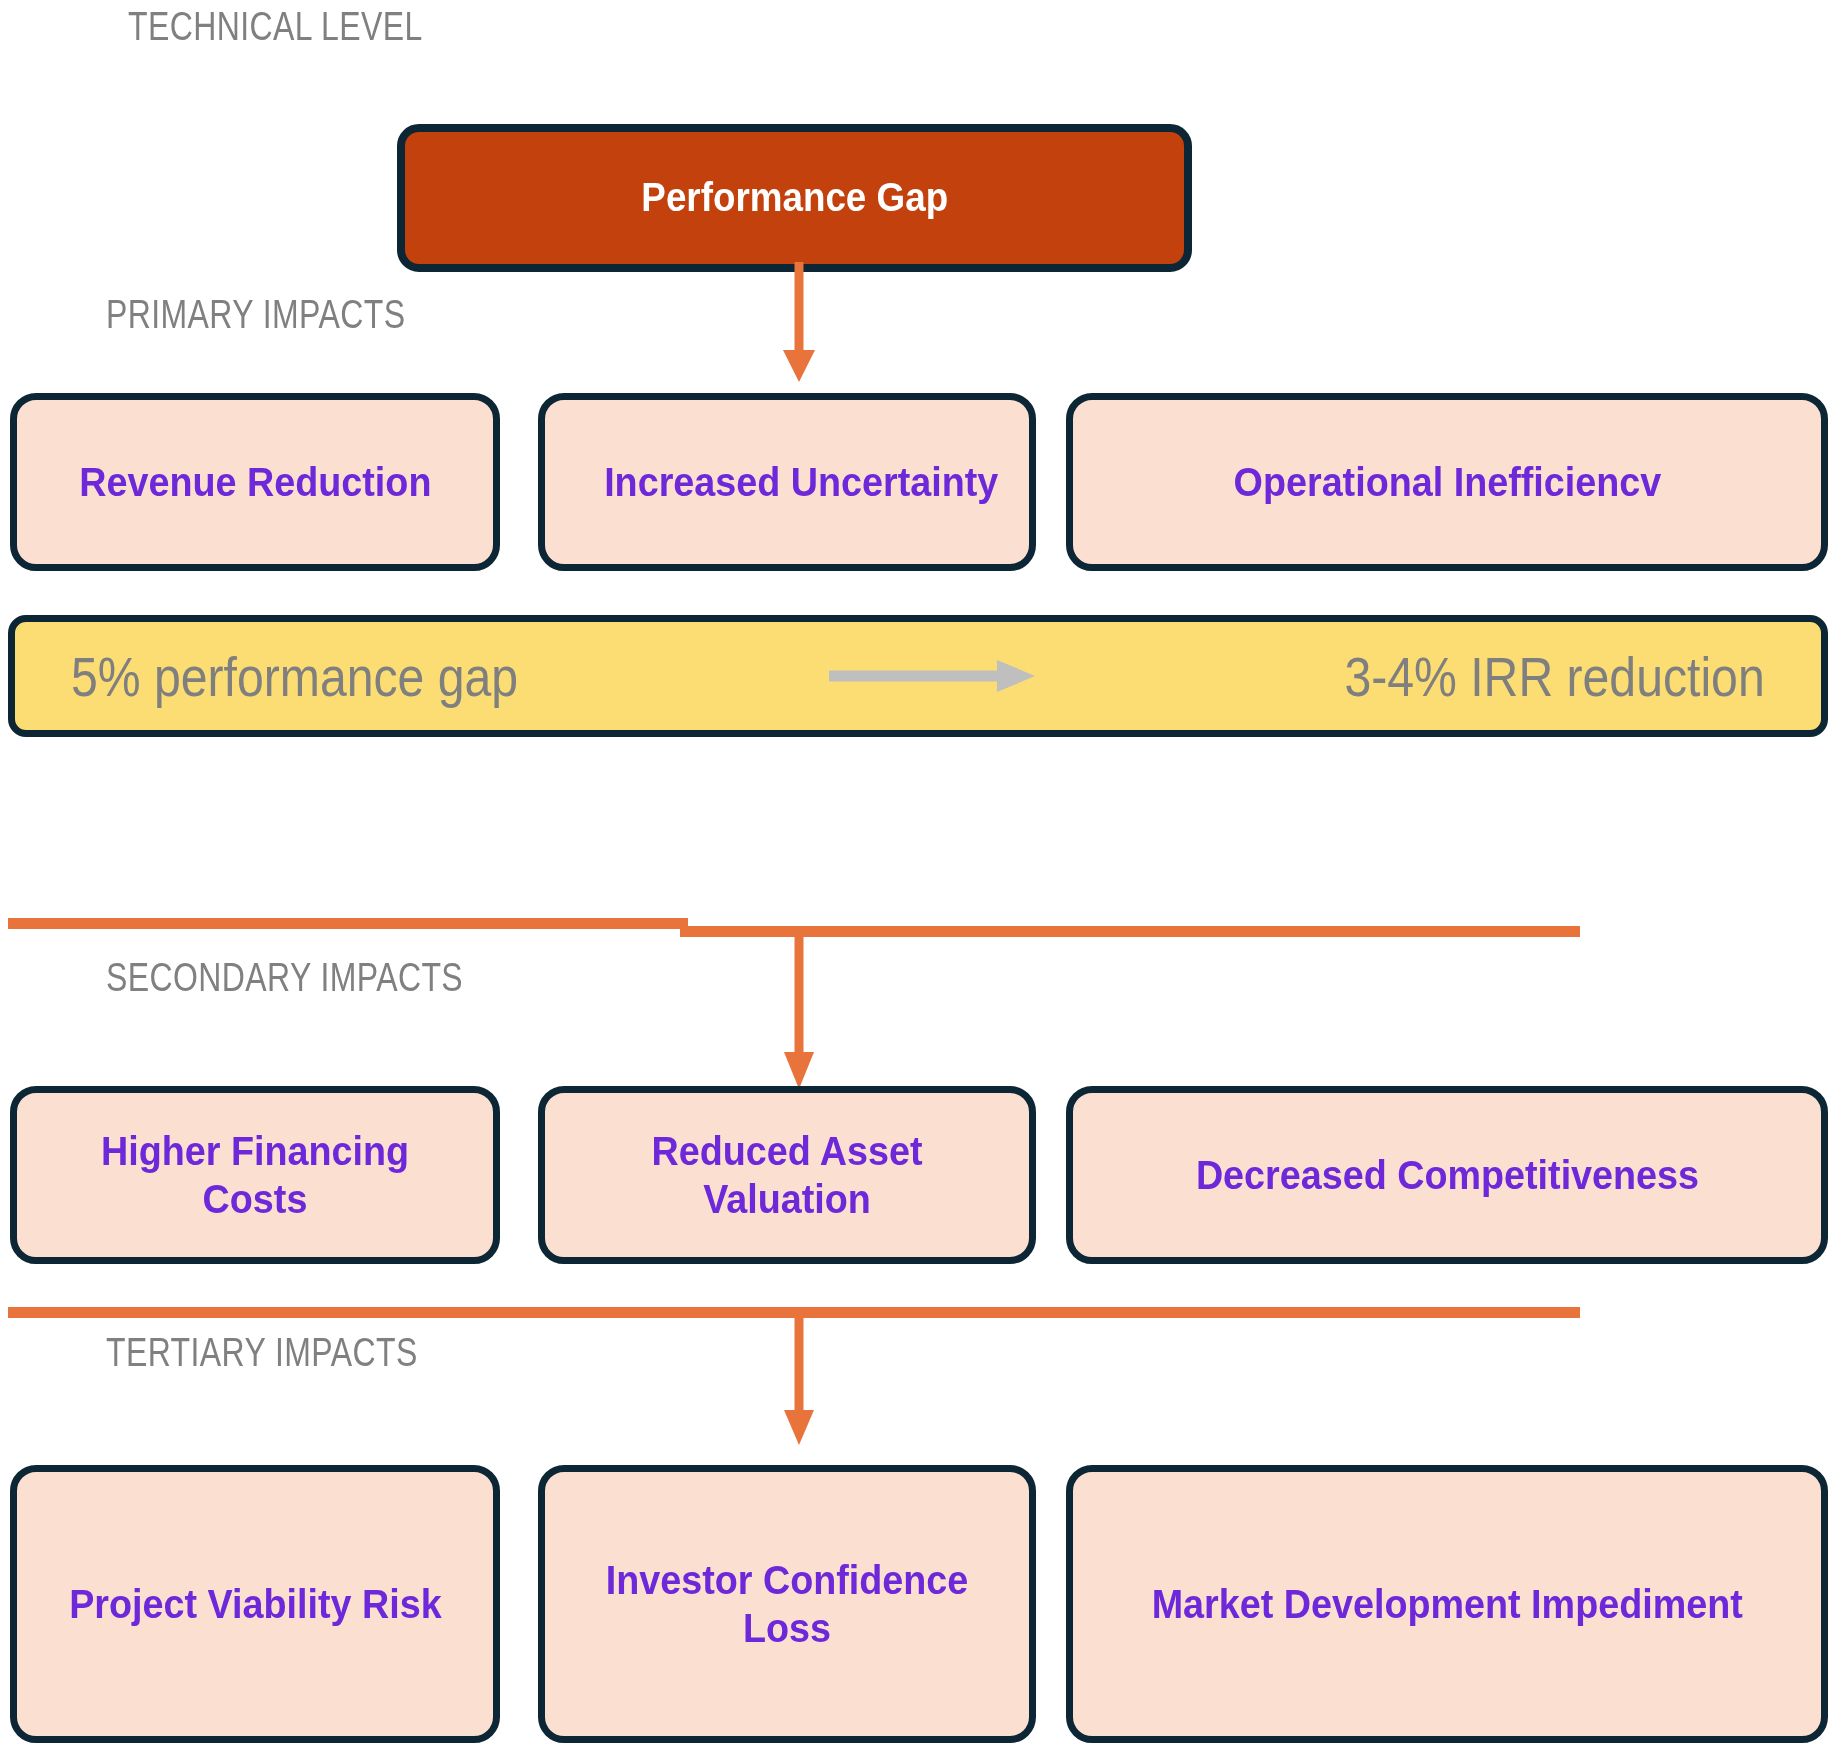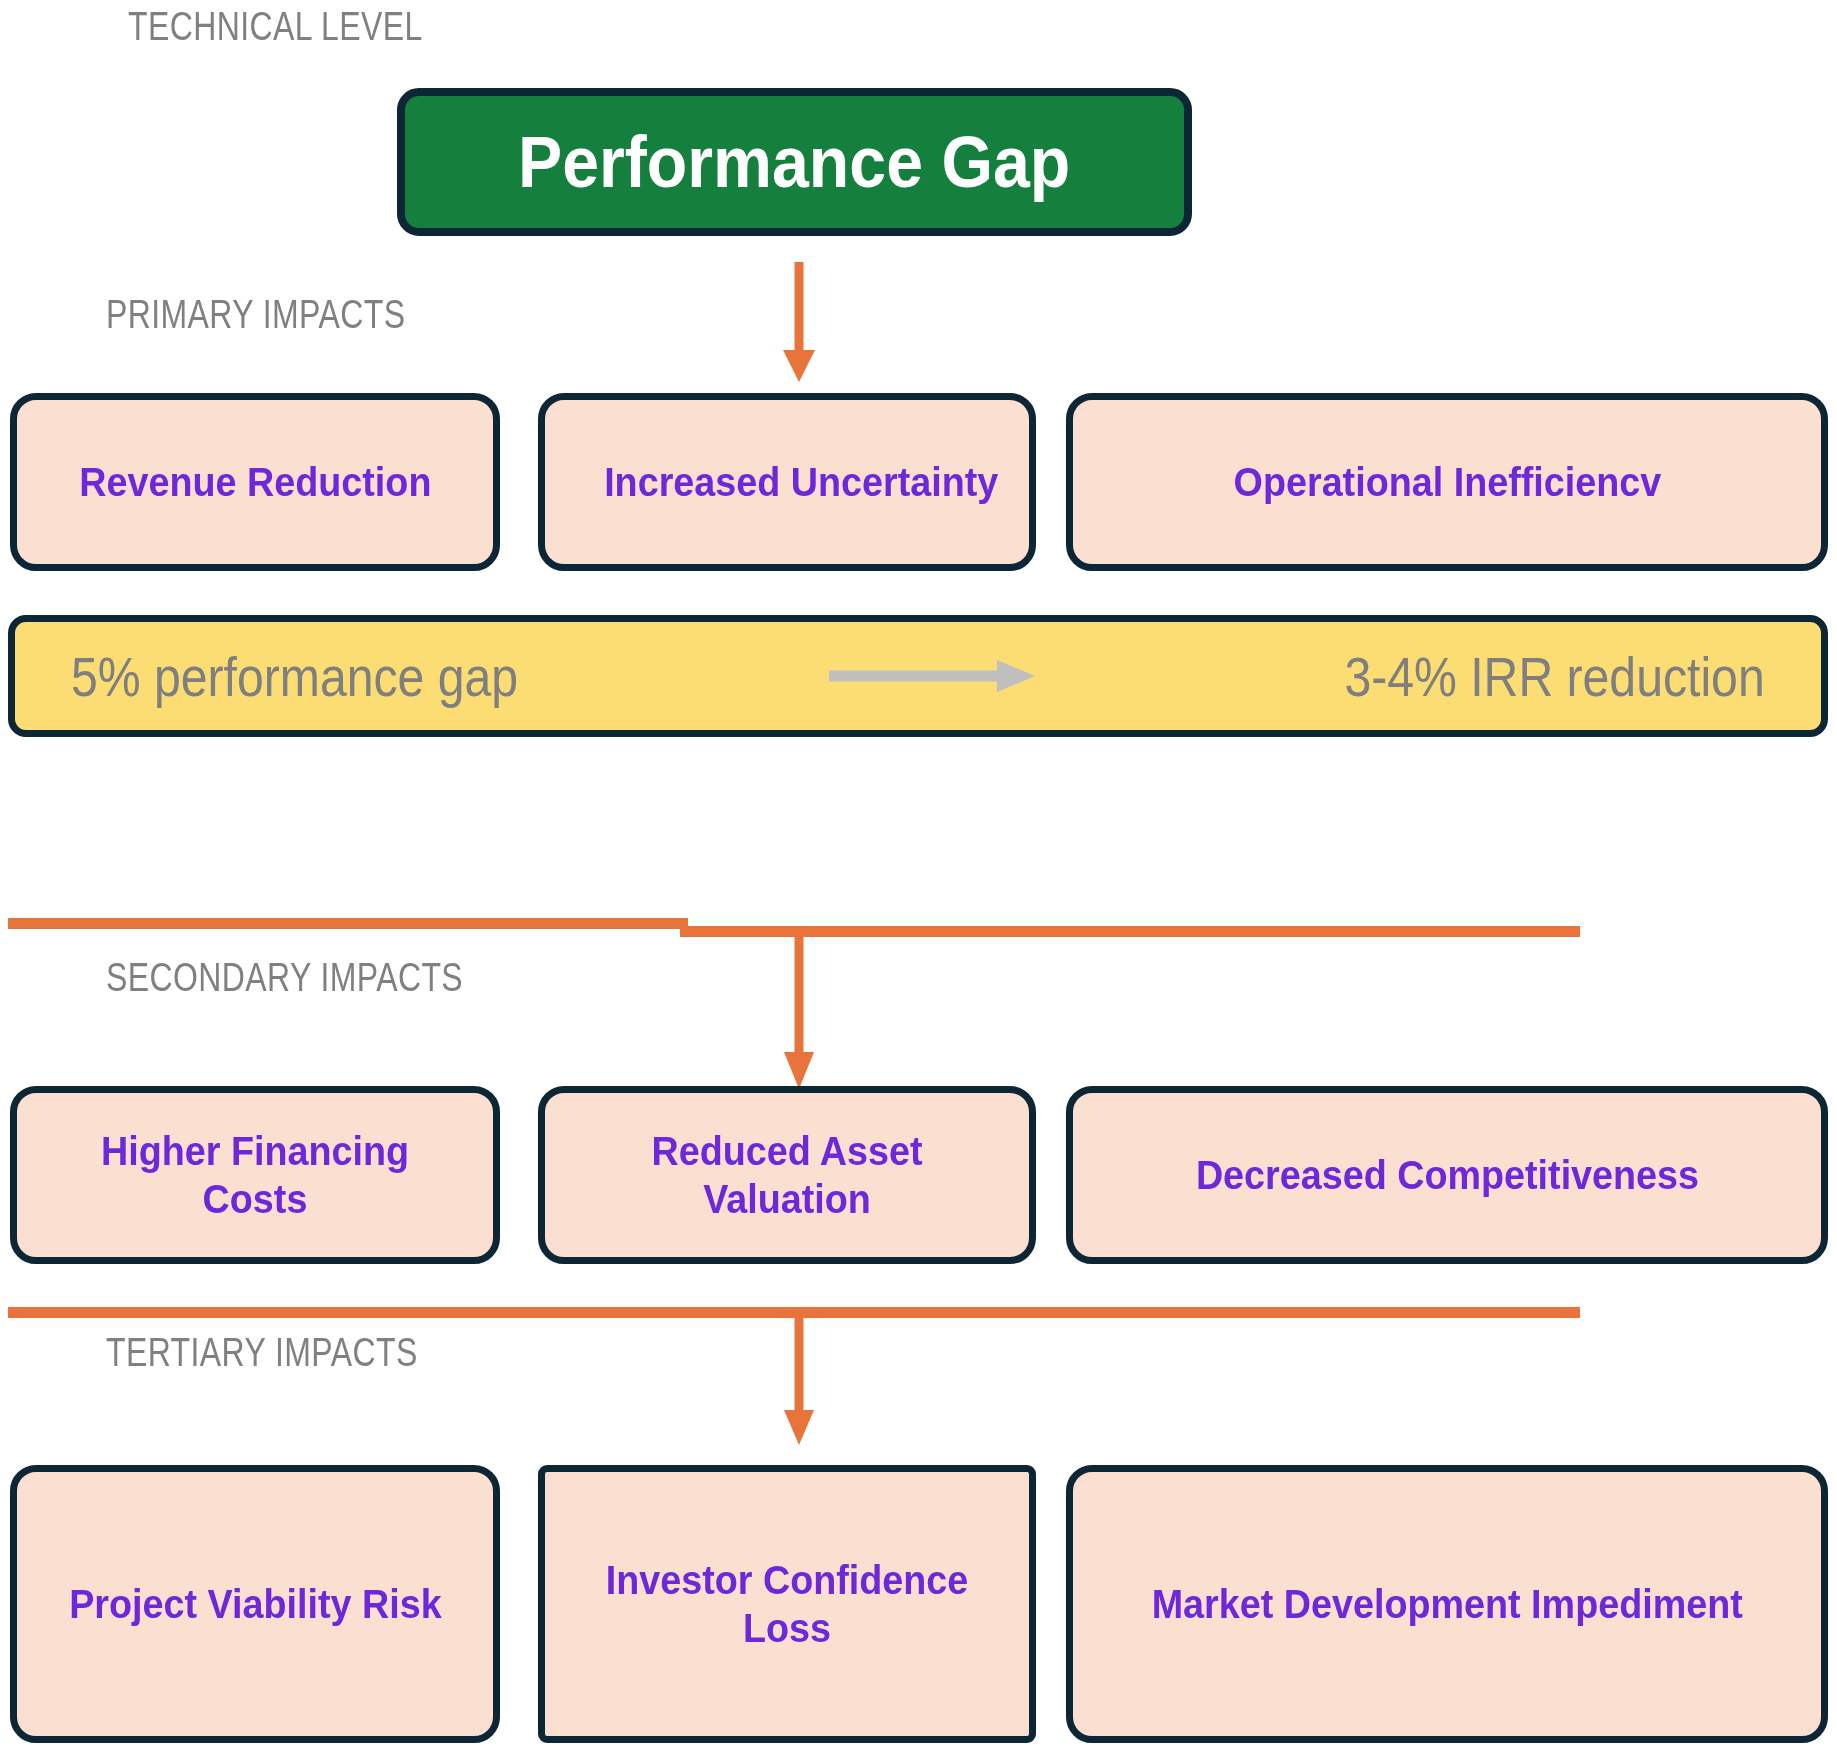--- a/index.html
+++ b/index.html
@@ -48,25 +48,26 @@
     font-weight: 700;
     font-size: 41px;
     line-height: 1.18;
     padding: 4px 14px;
     overflow: hidden;
   }
   .node .lbl { transform: scaleX(0.92); display: block; }
 
   
   .node.root {
-    background: #15803d;
+    background: #c2410c;
     color: #ffffff;
-    font-size: 72px;
+    font-size: 40px;
     border-width: 8px;
     border-radius: 22px;
+    margin-top: 36px;
   }
 
   
   .banner {
     position: absolute;
     box-sizing: border-box;
     background: #FBDD74;
     border: 7px solid #0D2635;
     border-radius: 18px;
     display: flex;
@@ -162,21 +163,21 @@
     <line x1="24" y1="0" x2="24" y2="101" stroke="#E8743C" stroke-width="9"></line>
     <polygon points="9,98 39,98 24,133" fill="#E8743C"></polygon>
   </svg>
 
   <div class="tier-label" style="left:106px; top:1330px;">TERTIARY IMPACTS</div>
 
   <div class="node" style="left:10px; top:1465px; width:490px; height:278px;text-align:right;">
     <span class="lbl">Project Viability Risk</span>
   </div>
 
-  <div class="node" style="left:538px; top:1465px; width:498px; height:278px;border-radius:9px;">
+  <div class="node" style="left:538px; top:1465px; width:498px; height:278px;">
     <span class="lbl">Investor Confidence Loss</span>
   </div>
 
   <div class="node" style="left:1066px; top:1465px; width:762px; height:278px;">
     <span class="lbl">Market Development Impediment</span>
   </div>
 
 </div>
 
 </body></html>

